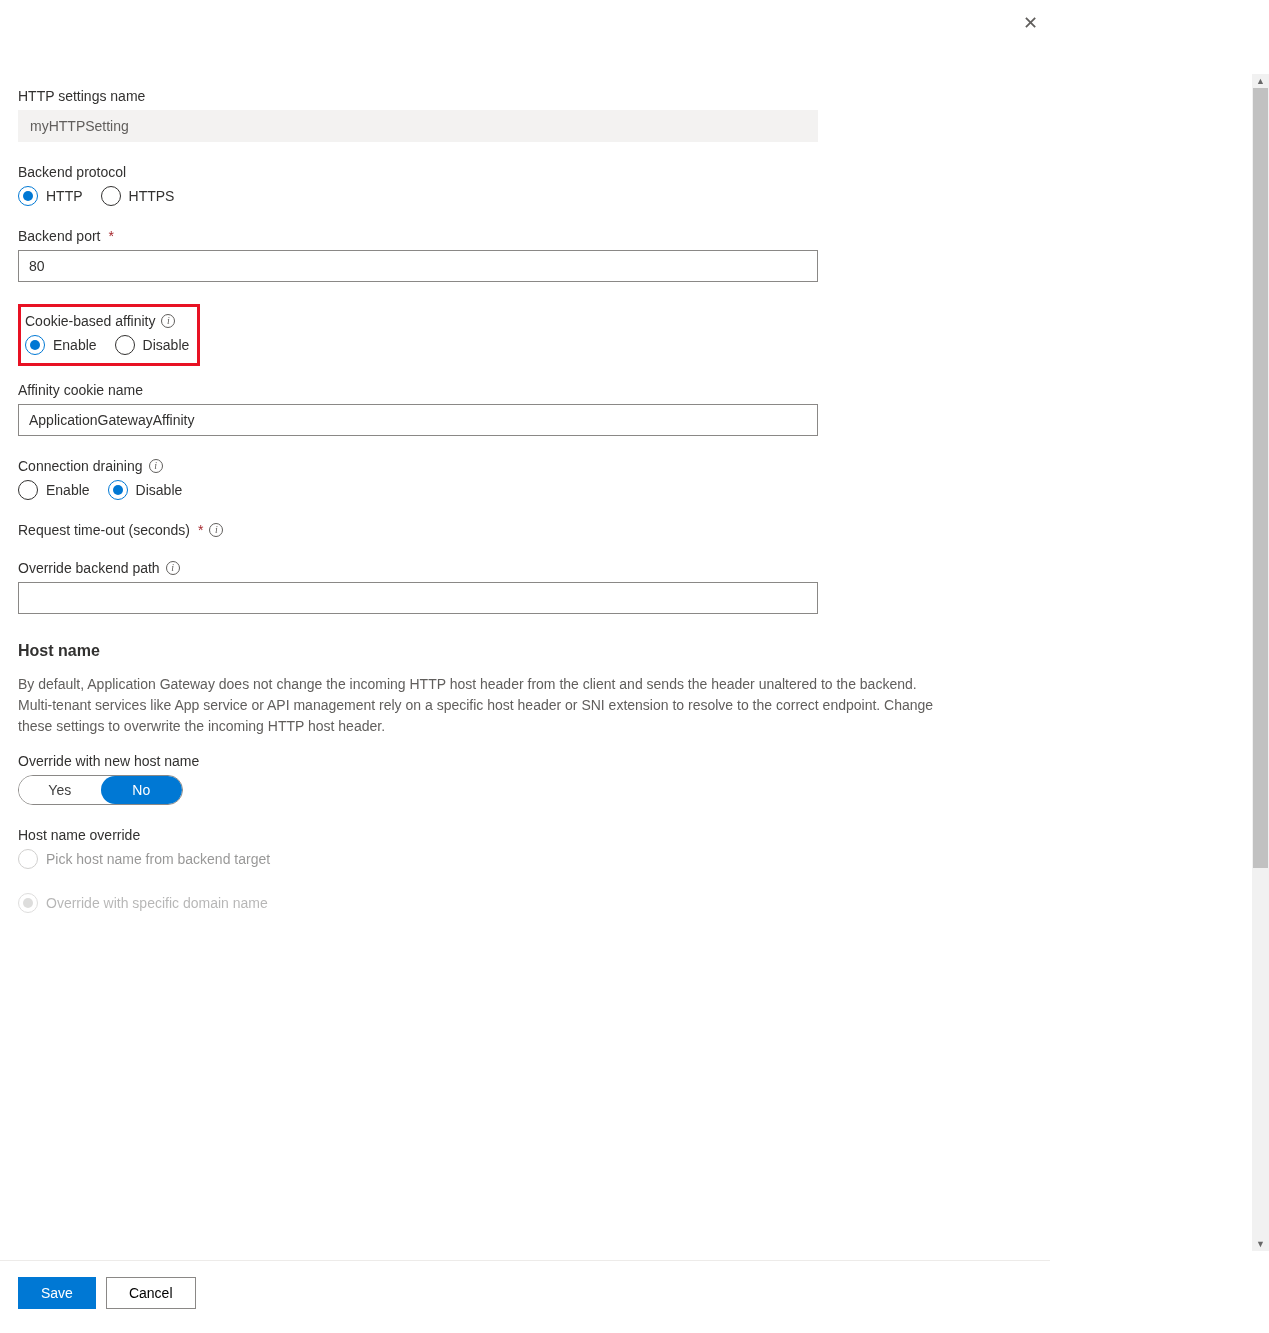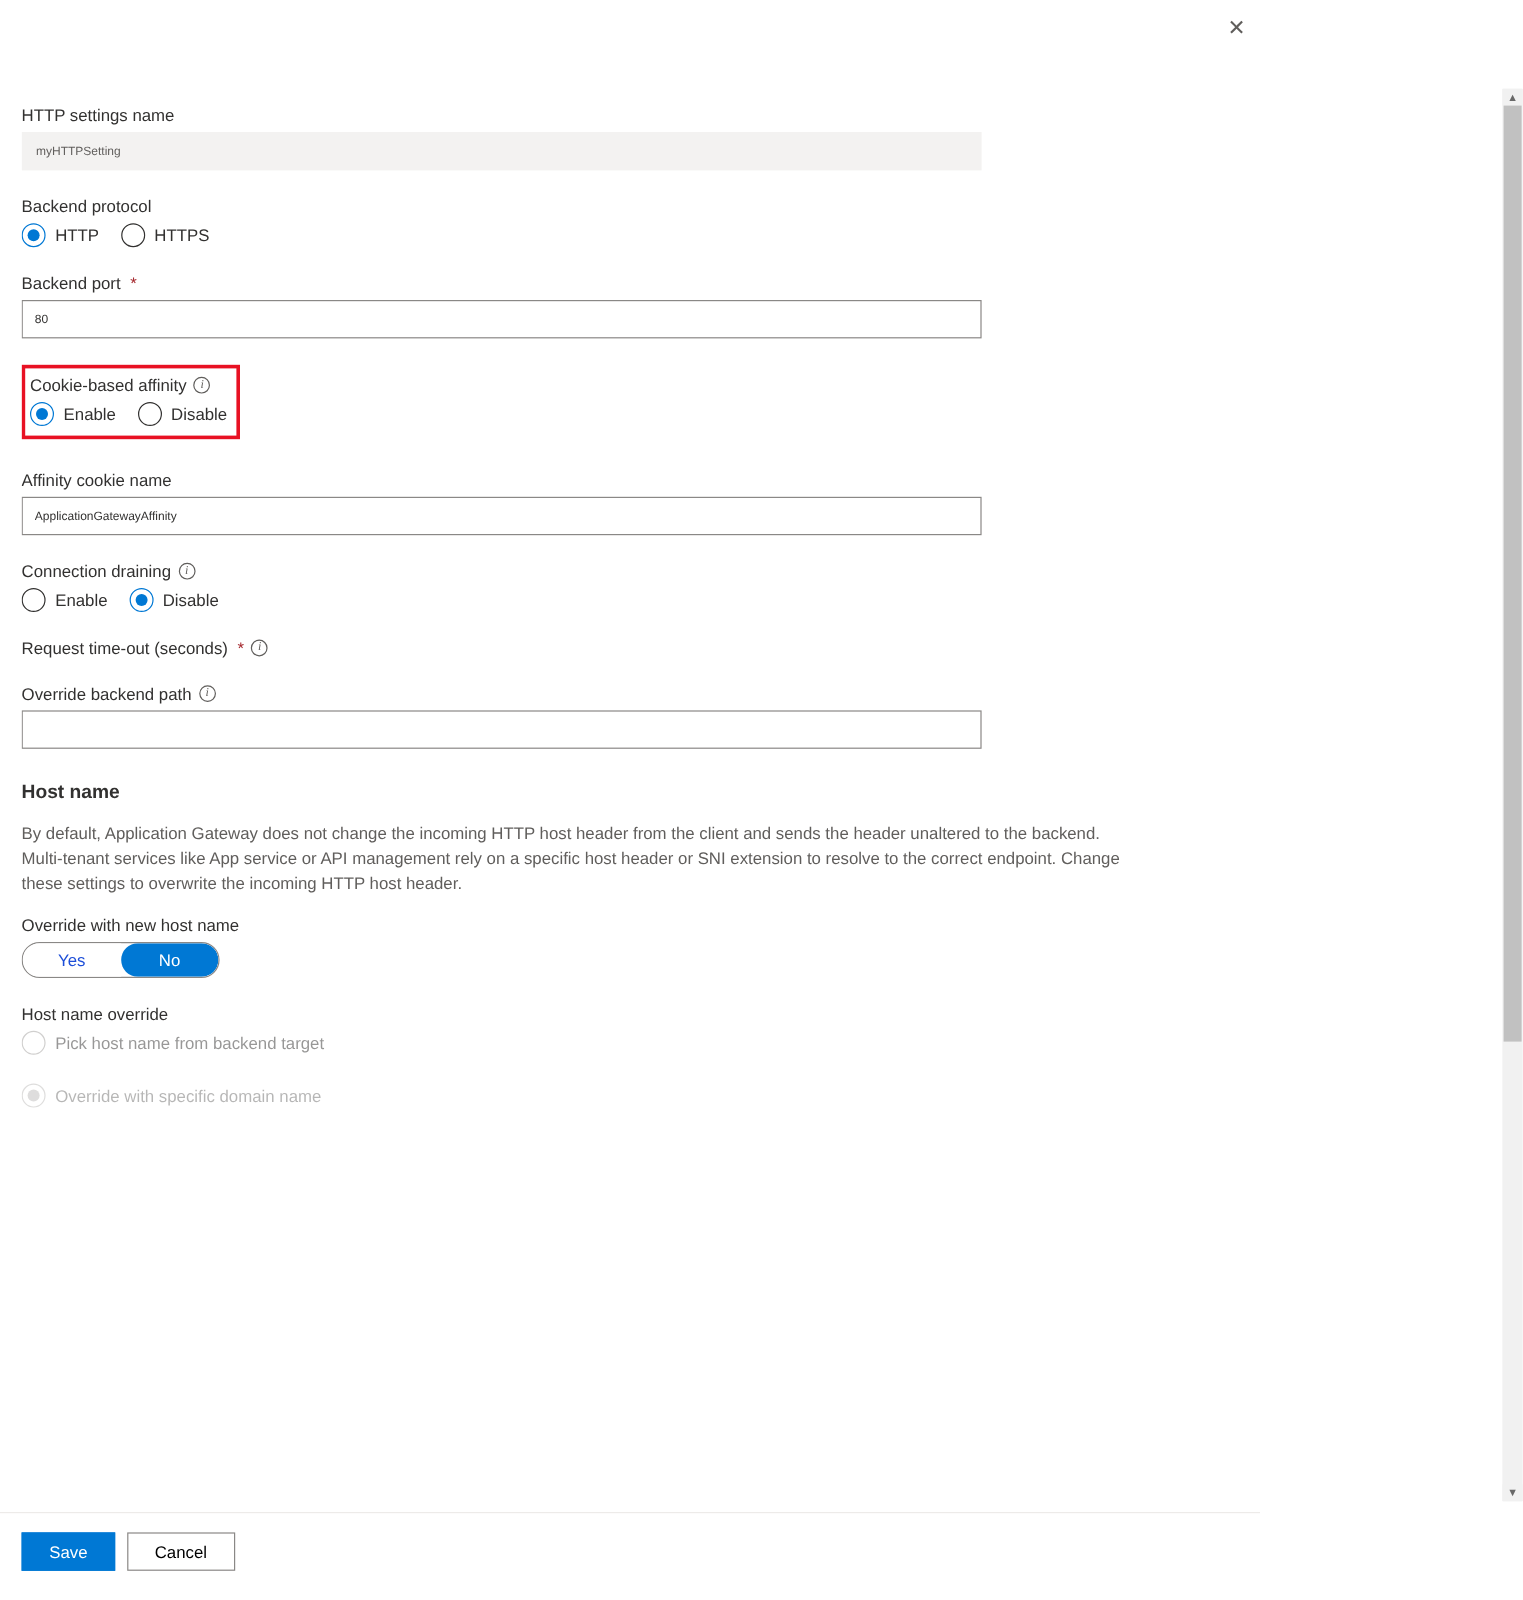--- a/index.html
+++ b/index.html
@@ -72,21 +72,21 @@
       color: #605e5c;
       line-height: 1;
       font-style: italic;
       font-family: Georgia, serif;
     }
     input.text-input {
       width: 800px;
       height: 32px;
       padding: 4px 10px;
       border: 1px solid #8a8886;
-      font-size: 10px;
+      font-size: 14px;
       color: #323130;
       background: #fff;
     }
     input.text-input::placeholder { color: #605e5c; }
     input.readonly {
       background: #f3f2f1;
       border: none;
       color: #605e5c;
       padding-left: 12px;
     }
@@ -125,21 +125,21 @@
       font-size: 16px;
       font-weight: 600;
       color: #323130;
       margin-top: 20px;
       margin-bottom: 14px;
     }
     .highlight-box {
       border: 3px solid #e81123;
       padding: 6px 8px 8px 4px;
       display: inline-block;
-      margin-bottom: 26px;
+      margin-bottom: 16px;
     }
     .desc-text {
       color: #605e5c;
       font-size: 14px;
       line-height: 1.5;
       max-width: 920px;
       margin-bottom: 16px;
     }
     .pill-toggle {
       display: inline-flex;
@@ -150,21 +150,21 @@
       width: 165px;
     }
     .pill-opt {
       flex: 1;
       display: flex;
       align-items: center;
       justify-content: center;
       font-size: 14px;
       cursor: pointer;
       background: #fff;
-      color: #1d4ed8;
+      color: #404040;
     }
     .pill-opt.active {
       background: #0078d4;
       color: #fff;
       border-radius: 16px;
     }
     .footer {
       position: absolute;
       left: 0; right: 0; bottom: 0;
       border-top: 1px solid #edebe9;

